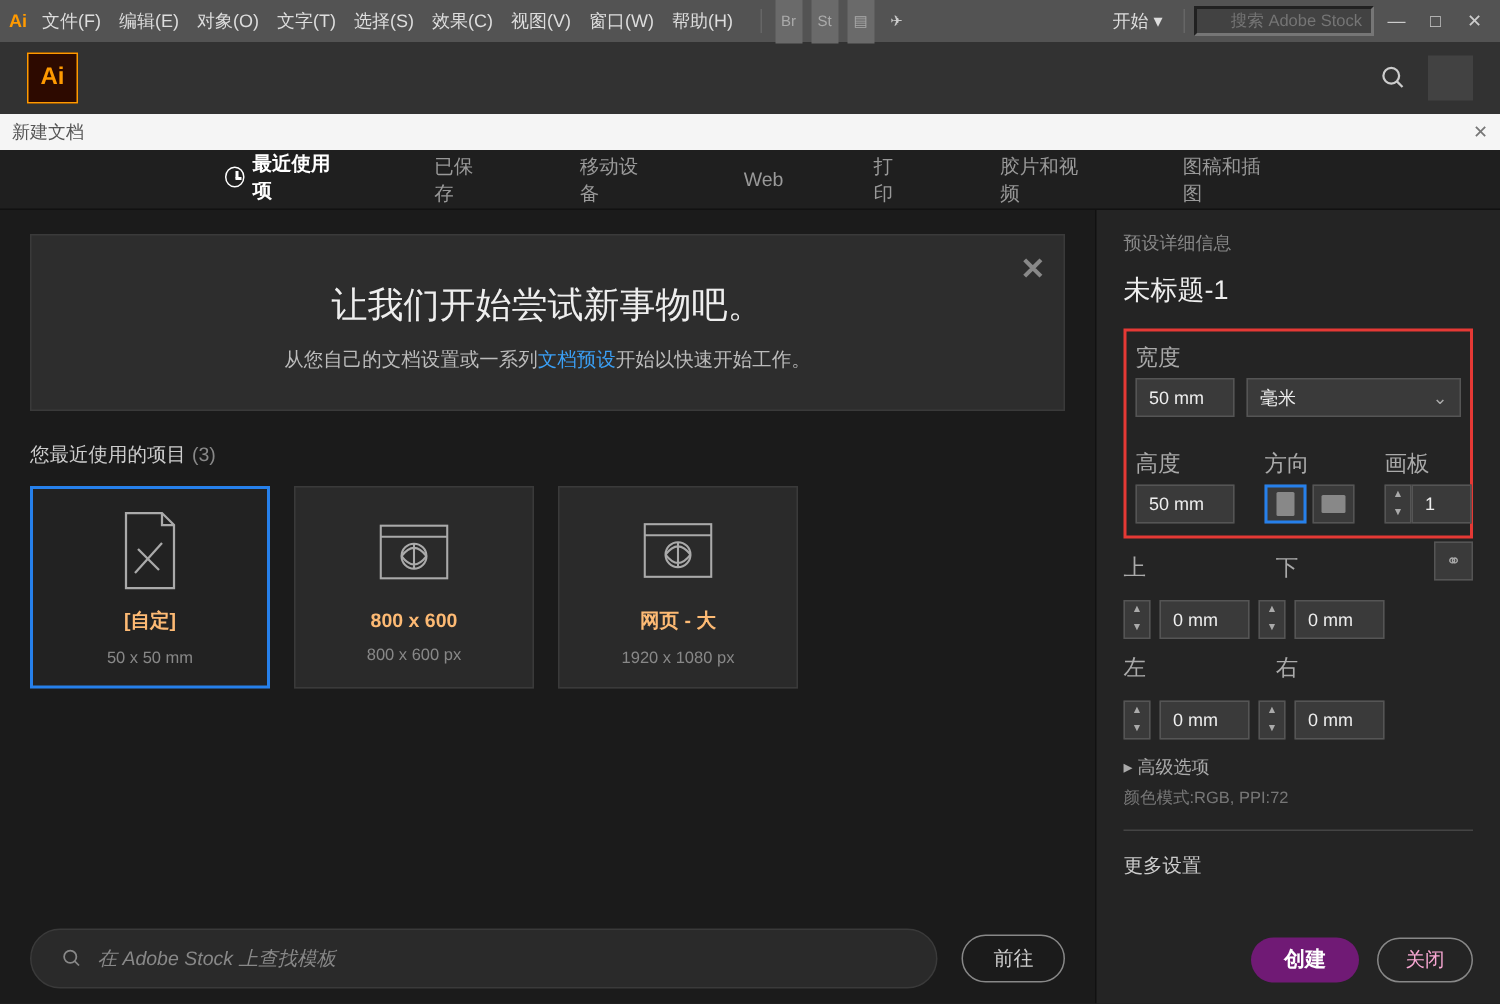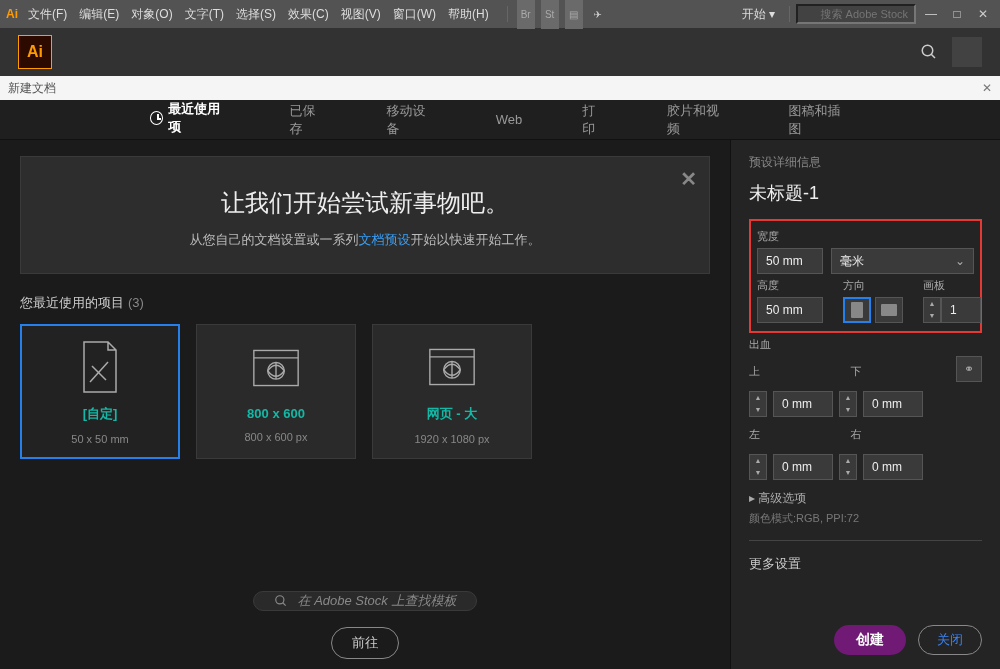--- a/index.html
+++ b/index.html
@@ -48,33 +48,33 @@
 .welcome .close-x { position:absolute; right:12px; top:10px; color:#888; font-size:20px; cursor:pointer; font-weight:bold;}
 
 .section-title { color:#ccc; margin: 16px 0 12px; font-size:13px; }
 .section-title .count { color:#888; margin-left:4px;}
 
 .cards { display:flex; gap:16px; }
 .card { width:160px; height:135px; background:#2a2a2a; border:1px solid #3a3a3a; display:flex; flex-direction:column; align-items:center; justify-content:center; gap:10px; cursor:pointer;}
 .card.selected { border:2px solid #2680eb; background:#222; }
 .card-icon { width:48px; height:56px; display:flex; align-items:center; justify-content:center;}
 .card-icon svg { stroke:#aaa; fill:none; stroke-width:1.5;}
-.card-title { color:#14b8a6; font-size:13px; font-weight:bold;}
+.card-title { color:#fdba74; font-size:13px; font-weight:bold;}
 .card-sub { color:#888; font-size:11px; }
 
 
-.bottom-search { position:absolute; bottom:10px; left:20px; right:20px; display:flex; gap:16px; align-items:center;flex-direction:column;}
+.bottom-search { position:absolute; bottom:10px; left:20px; right:20px; display:flex; gap:16px; align-items:center;}
 .search-box { flex:1; background:#2a2a2a; border:1px solid #3a3a3a; border-radius:22px; height:40px; display:flex; align-items:center; padding:0 20px; color:#888; font-style:italic; gap:10px;}
 .goto-btn { border:1.5px solid #888; color:#ccc; border-radius:18px; padding:6px 20px; background:transparent; cursor:pointer;}
 
 
 .r-section-label { color:#888; font-size:12px; margin-bottom:10px;}
 .preset-name { color:#eee; font-size:18px; margin-bottom:14px;}
 .redbox { border:2px solid #e53935; padding:4px 6px 8px; margin-bottom:2px;}
-.field-label { color:#aaa; font-size:11px; margin:4px 0 4px;}
+.field-label { color:#aaa; font-size:15px; margin:4px 0 4px;}
 .row { display:flex; gap:8px; align-items:center; }
 .input-box { background:#3a3a3a; border:1px solid #555; color:#eee; height:26px; padding:0 8px; font-size:12px; display:flex; align-items:center; }
 .input-box.w { width:66px; }
 .dropdown { flex:1; justify-content:space-between; display:flex; }
 .chev { color:#aaa; }
 .orient-btn { width:28px; height:26px; background:#3a3a3a; border:1px solid #555; display:flex; align-items:center; justify-content:center;}
 .orient-btn.active { border:2px solid #2680eb; }
 .orient-ico { width:12px; height:16px; background:#888; border-radius:1px;}
 .orient-ico.landscape { width:16px; height:12px;}
 .stepper { display:flex; flex-direction:column; justify-content:center; background:#3a3a3a; border:1px solid #555; width:18px; height:26px;}
@@ -83,21 +83,21 @@
 .bleed-grid { display:grid; grid-template-columns: auto 1fr auto 1fr; gap:6px 10px; margin:4px 0 8px;}
 .link-ico { background:#3a3a3a; border:1px solid #555; width:26px; height:26px; display:flex; align-items:center; justify-content:center; color:#aaa; font-size:12px; margin-left:6px;}
 
 .adv { color:#aaa; font-size:12px; margin:10px 0 4px; cursor:pointer;}
 .mode-info { color:#777; font-size:11px; }
 .hr { height:1px; background:#444; margin:14px 0; }
 .more-settings { color:#ccc; font-size:13px; }
 
 .footer-btns { position:absolute; bottom:14px; right:18px; display:flex; gap:12px;}
 .btn-create { background:#701a75; color:#fff; border:none; border-radius:16px; padding:6px 22px; font-size:14px; cursor:pointer;font-weight:bold;}
-.btn-close { background:transparent; border:1.5px solid #888; color:#3b82f6; border-radius:16px; padding:5px 18px; font-size:13px; cursor:pointer;}
+.btn-close { background:transparent; border:1.5px solid #888; color:#f9a8d4; border-radius:16px; padding:5px 18px; font-size:13px; cursor:pointer;}
 </style>
 </head>
 <body>
 
 <div class="menubar">
   <span class="ai-label">Ai</span>
   <span class="menu-item">文件(F)</span>
   <span class="menu-item">编辑(E)</span>
   <span class="menu-item">对象(O)</span>
   <span class="menu-item">文字(T)</span>
@@ -220,21 +220,21 @@
 
     <div class="redbox">
       <div class="field-label">宽度</div>
       <div class="row">
         <div class="input-box w">50 mm</div>
         <div class="input-box dropdown">
           <span>毫米</span>
             <span class="chev">⌄</span>
         </div>
       </div>
-      <div class="row" style="margin-top:0; gap:20px;">
+      <div class="row" style="margin-top:18px; gap:20px;">
         <div>
           <div class="field-label">高度</div>
           <div class="input-box w">50 mm</div>
         </div>
         <div>
           <div class="field-label">方向</div>
           <div class="row" style="gap:4px;">
             <div class="orient-btn active">
                 <div class="orient-ico"></div>
               </div>
@@ -249,21 +249,20 @@
             <div class="stepper">
                 <span>▲</span>
                 <span>▼</span>
               </div>
             <div class="input-box" style="width:40px;">1</div>
           </div>
         </div>
       </div>
     </div>
 
-    <div class="field-label" style="margin-top:4px;">出血</div>
     <div class="row" style="align-items:flex-start;">
       <div style="flex:1;">
         <div class="bleed-grid">
           <div class="field-label">上</div>
             <div></div>
           <div class="field-label">下</div>
             <div></div>
         </div>
         <div class="row" style="gap:6px;">
           <div class="stepper">

